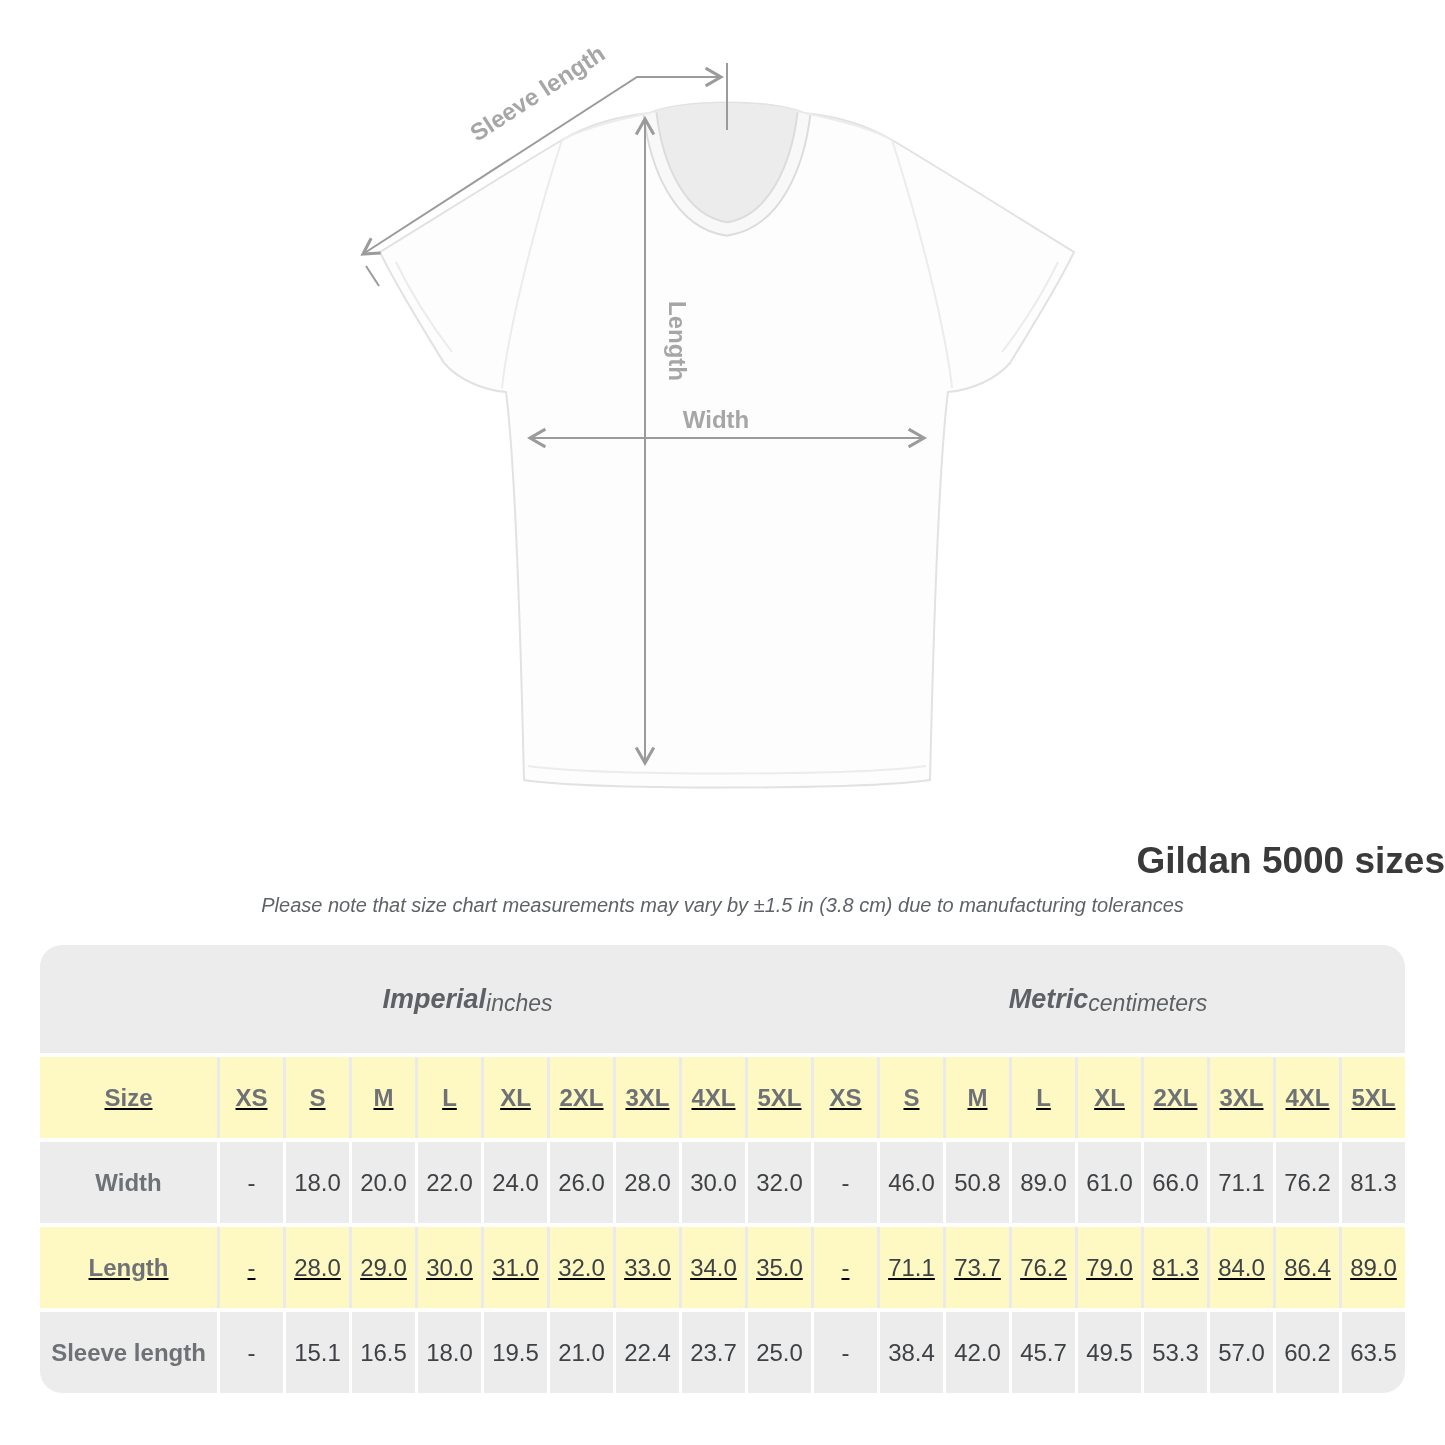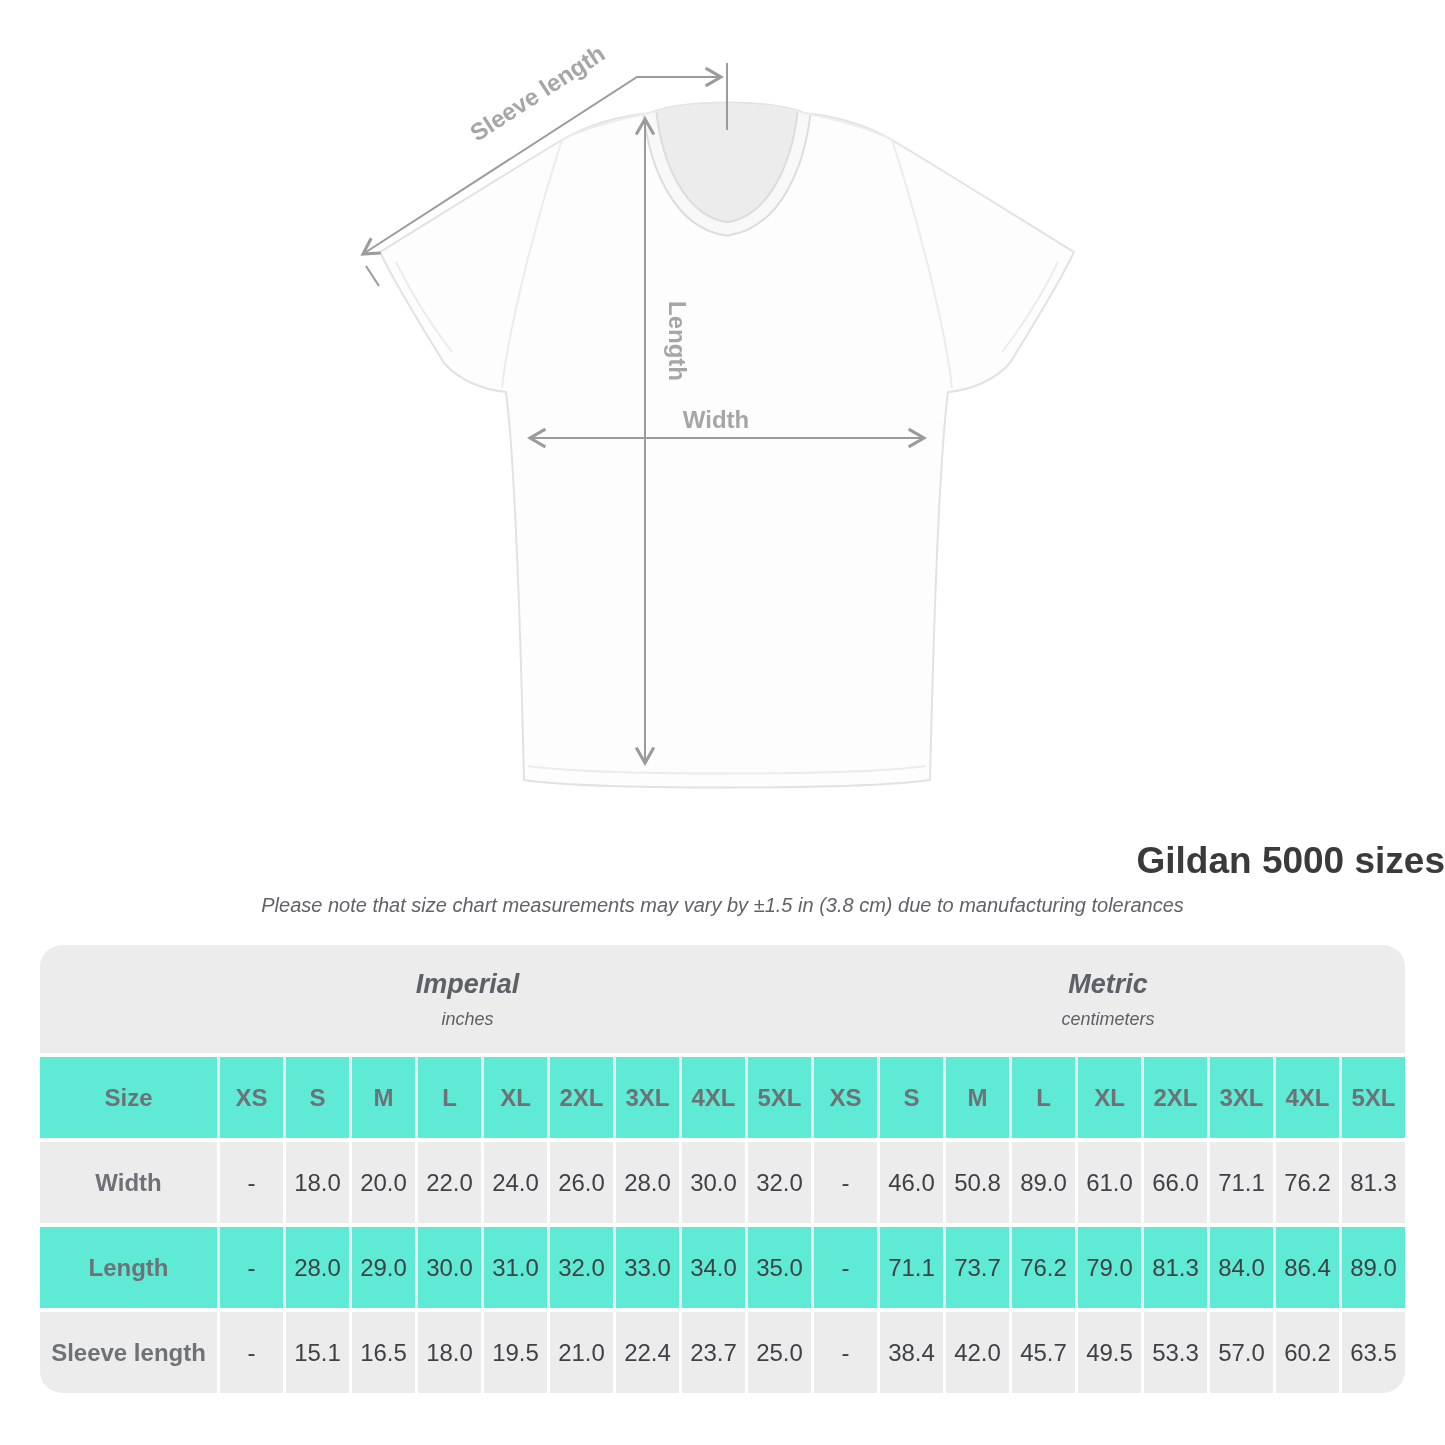--- a/index.html
+++ b/index.html
@@ -5,27 +5,27 @@
   html,body{margin:0;padding:0;background:#ffffff;}
   body{width:1445px;height:1445px;overflow:hidden;font-family:"Liberation Sans",sans-serif;}
   .figure{width:1445px;height:830px;display:block;}
   .figure text{font-family:"Liberation Sans",sans-serif;font-weight:bold;font-size:24px;fill:#a6a6a6;}
   .dim{stroke:#9b9b9b;stroke-width:2;fill:none;}
   .seam{stroke:#ececec;stroke-width:2;fill:none;}
   .page-title{margin:10px 0 0;text-align:right;font-size:37px;font-weight:bold;color:#3a3a3a;}
   .page-subtitle{margin:12px 0 0;text-align:center;font-style:italic;font-size:20px;color:#5f6368;}
   .size-table{width:1365px;margin:28px 0 0 40px;}
   .band{display:flex;background:#ececec;border-radius:22px 22px 0 0;height:108px;}
-  .band-cell{display:flex;flex-direction:column;justify-content:center;align-items:center;box-sizing:border-box;}
+  .band-cell{display:flex;justify-content:center;align-items:center;box-sizing:border-box;}
   .band-cell.imperial{width:771px;padding-left:84px;}
   .band-cell.metric{width:594px;}
   .band-label{font-size:27px;font-weight:bold;font-style:italic;color:#5d6166;}
-  .band-unit{font-size:18px;font-style:italic;color:#5d6166;margin-top:9px;}
+  .band-unit{font-size:23px;font-style:italic;color:#5d6166;margin-top:9px;}
   .trow{display:flex;height:81px;margin-top:4px;align-items:stretch;}
-  .trow.white{background:#5eead4;}
+  .trow.white{background:#fef9c3;text-decoration:underline;}
   .trow.gray{background:#ececec;}
   .trow.last{border-radius:0 0 22px 22px;overflow:hidden;}
   .lbl{width:177px;display:flex;align-items:center;justify-content:center;
        font-weight:bold;color:#6e7276;font-size:24px;text-align:center;}
   .cells{display:contents;}
   .cell{width:66px;box-sizing:border-box;display:flex;align-items:center;justify-content:center;
         font-size:24px;border-left:3px solid transparent;}
   .trow.white .cell{border-left-color:#eaeaea;}
   .trow.gray .cell{border-left-color:#ffffff;}
   .sizes-row .cell{font-weight:bold;color:#6e7276;}

